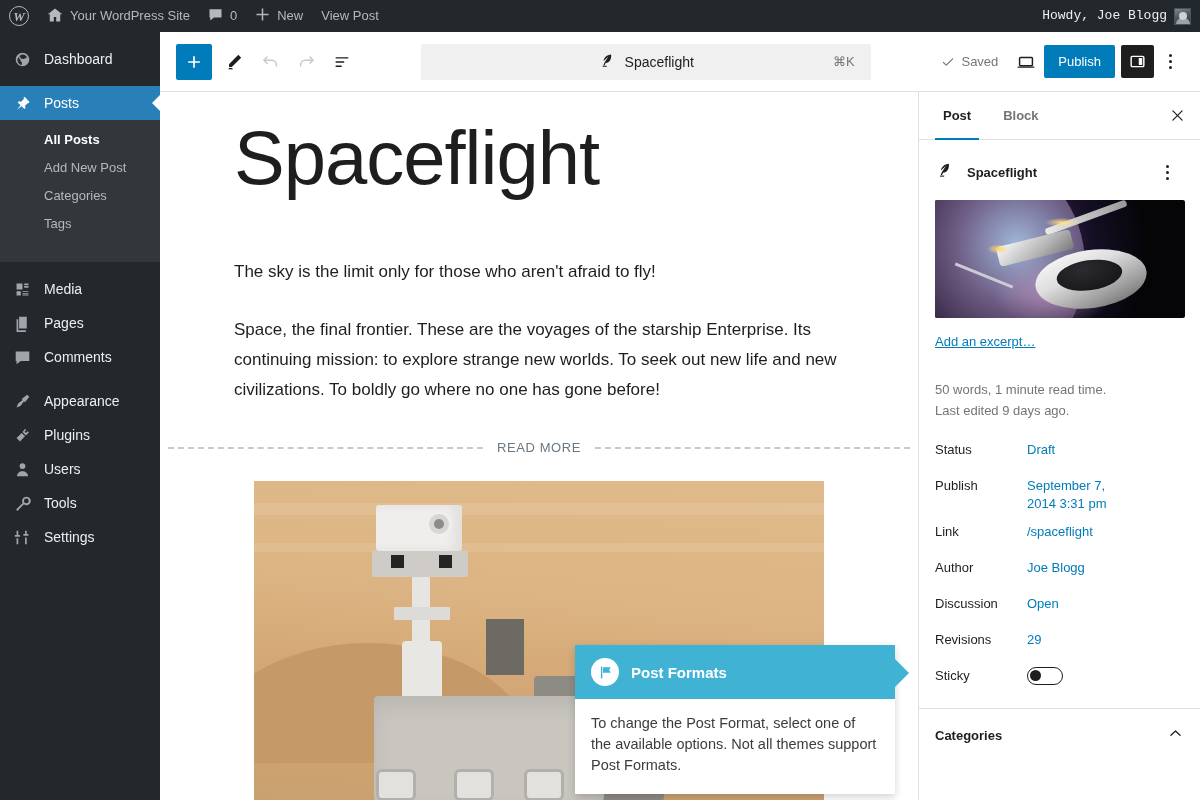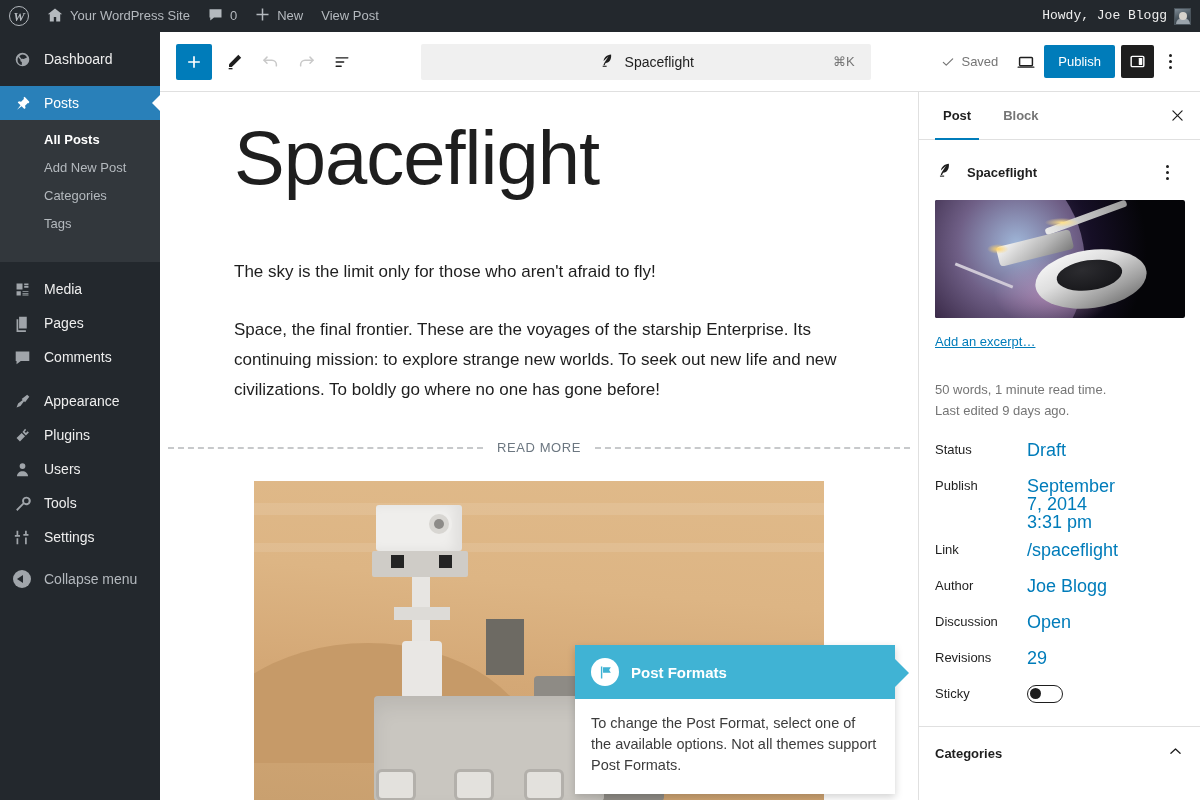--- a/index.html
+++ b/index.html
@@ -367,21 +367,21 @@
   #status-table { margin-top: 14px; }
   .meta-row {
     display: flex; align-items: flex-start;
     min-height: 36px; padding: 5px 0;
   }
   .meta-label {
     width: 92px; flex: 0 0 92px;
     font-size: 13px; color: #1e1e1e; line-height: 18px;
   }
   .meta-value {
-    font-size: 18px; color: #007cba; line-height: 18px;
+    font-size: 13px; color: #007cba; line-height: 18px;
     flex: 1;
   }
   .toggle {
     width: 36px; height: 18px; border-radius: 9px;
     border: 1.5px solid #1e1e1e; background: #fff;
     position: relative;
   }
   .toggle .knob {
     position: absolute; left: 2px; top: 2px;
     width: 11px; height: 11px; border-radius: 50%;
@@ -570,26 +570,20 @@
 
   <div class="menu-top">
     <span class="wp-ico">
       <svg width="17" height="17" viewBox="0 0 20 20" fill="currentColor">
           <path d="M3 2h2v5h2v2H1V7h2zM3 11h2v7H3zM13 2h2v4h2v2h-6V6h2zM13 10h2v8h-2z"></path>
         </svg>
     </span>
     <span>Settings</span>
   </div>
 
-  <div class="menu-top collapse-row">
-    <span class="wp-ico">
-      <span class="collapse-circle"></span>
-    </span>
-    <span style="color:#b4b9be;">Collapse menu</span>
-  </div>
 </div>
 
 <div id="editor-header">
 
   <button class="hdr-btn primary">
     <svg width="20" height="20" viewBox="0 0 24 24" fill="#fff">
         <path d="M11 5h2v6h6v2h-6v6h-2v-6H5v-2h6z"></path>
       </svg>
   </button>
   <div class="hdr-gap"></div>

